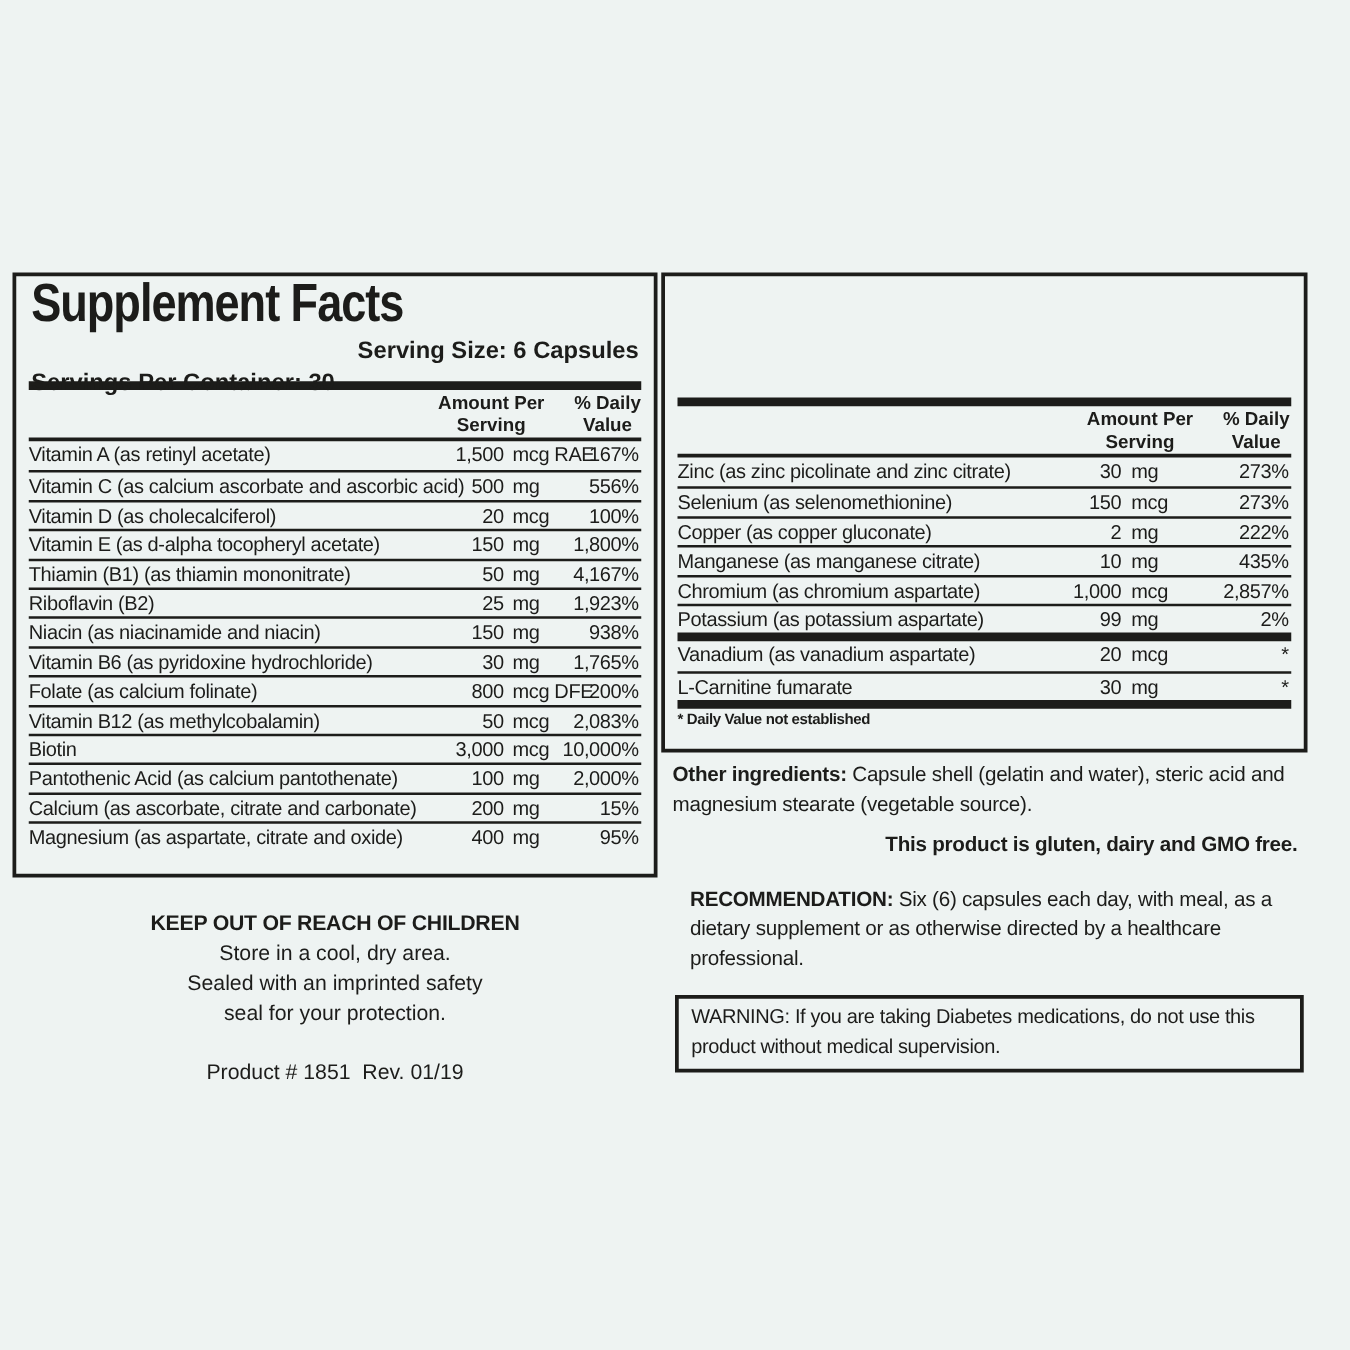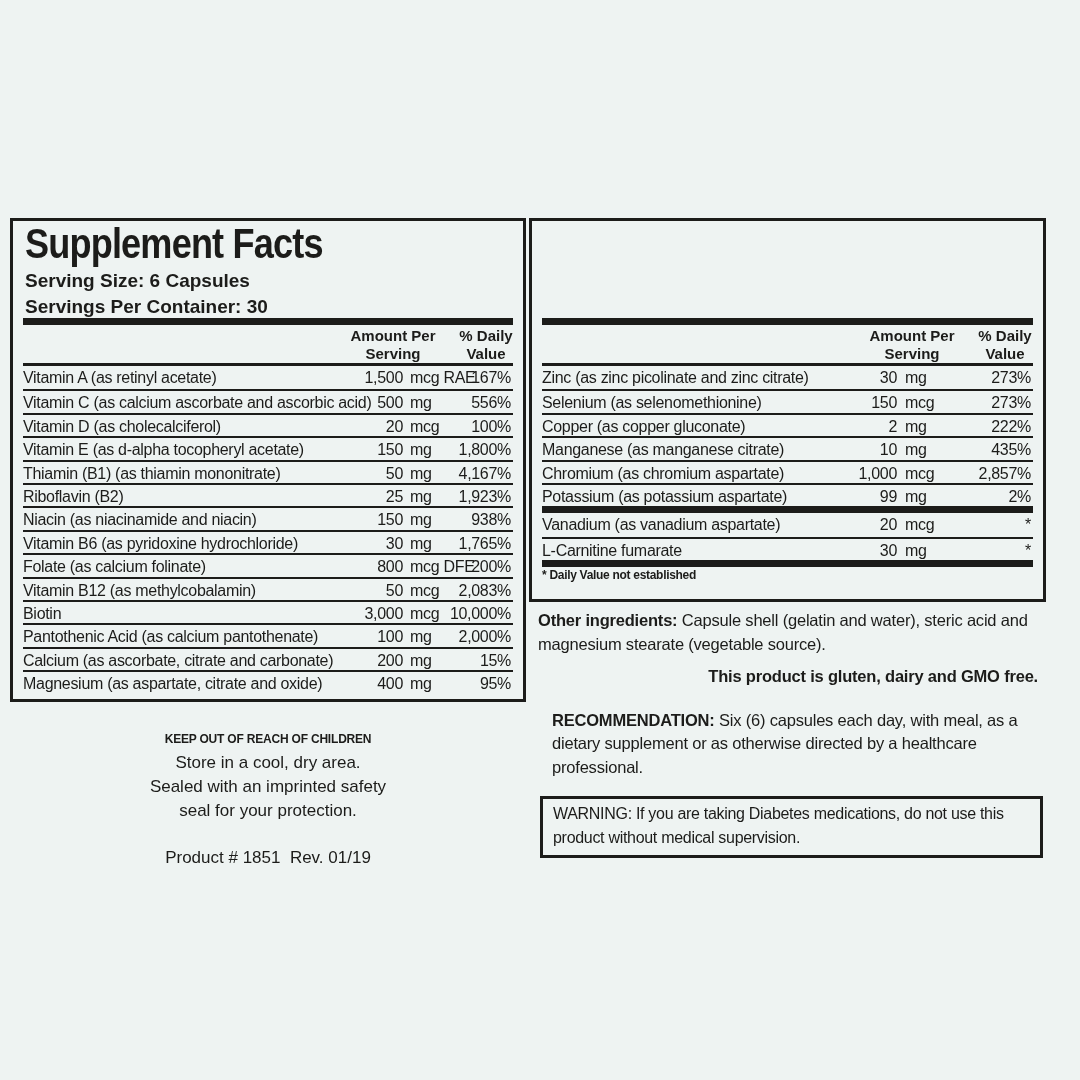--- a/index.html
+++ b/index.html
@@ -9,26 +9,26 @@
     background:var(--bg);
     color:var(--ink);
     font-family:"Liberation Sans", sans-serif;
     position:relative;
     overflow:hidden;
   }
   .panel { position:absolute; border:3px solid var(--ink); box-sizing:border-box; }
   .panel-left  { left:10px;  top:218px; width:516px; height:484px; }
   .panel-right { left:529px; top:218px; width:517px; height:384px; }
 
-  .title-block { padding:2px 12px 0; height:97px; box-sizing:border-box; }
+  .title-block { padding:2px 12px 0; height:84px; box-sizing:border-box; }
   .sf-title {
     font-size:43px; font-weight:bold; letter-spacing:-1px; line-height:40px;
     transform:scaleX(0.84); transform-origin:left top; white-space:nowrap;
   }
-  .serving  { font-size:19px; font-weight:bold; line-height:23px; margin-top:6px; }
+  .serving  { font-size:19px; font-weight:bold; line-height:23px; margin-top:6px;text-align:right; }
   .servings { font-size:19px; font-weight:bold; line-height:23px; margin-top:3px; }
 
   .spacer { height:97px; }
   .bar { height:7px; background:var(--ink); margin:0 10px; }
   .thead {
     height:41px; margin:0 10px; position:relative; box-sizing:border-box;
     border-bottom:3px solid var(--ink); font-weight:bold; font-size:15px;
   }
   .h-amount, .h-dv { position:absolute; top:2px; text-align:center; line-height:18px; white-space:pre-line; }
   .h-amount { left:295px; width:150px; }
@@ -42,21 +42,21 @@
   .nrow .dv   { right:2px; }
   .cols-left  .nrow .num  { right:110px; }
   .cols-left  .nrow .unit { left:387px; }
   .cols-right .nrow .num  { right:136px; }
   .cols-right .nrow .unit { left:363px; }
 
   .footnote { margin:1px 10px 0; font-weight:bold; font-size:12px; letter-spacing:-0.3px; }
 
   .bl { position:absolute; left:10px; top:727px; width:516px; text-align:center;
         font-size:17px; line-height:24px; }
-  .bl .kooc { font-weight:bold; font-size:12px; letter-spacing:-0.2px; }
+  .bl .kooc { font-weight:bold; font-size:17px; letter-spacing:-0.2px; }
   .bl .product { margin-top:23px; white-space:pre-wrap; }
 
   .br { position:absolute; left:538px; top:609px; width:500px;
         font-size:16.5px; line-height:23.5px; letter-spacing:-0.2px; }
   .bold { font-weight:bold; }
   .claim { margin-top:9px; text-align:right; font-weight:bold; }
   .reco  { margin-top:20px; padding-left:14px; }
 
   .warn {
     position:absolute; left:540px; top:796px; width:503px; box-sizing:border-box;

